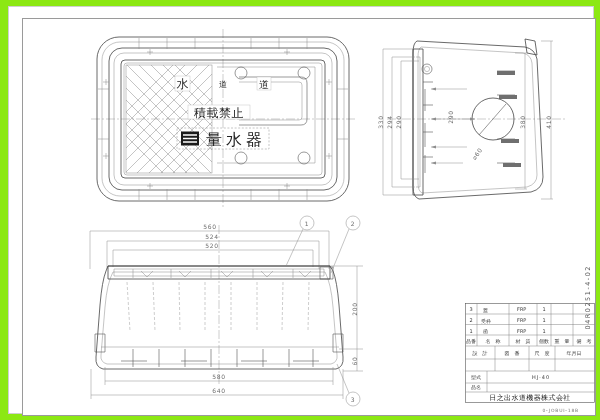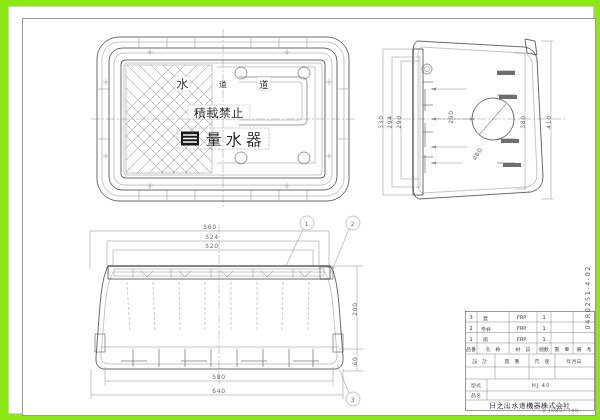--- a/index.html
+++ b/index.html
@@ -290,21 +290,21 @@
           <line class="thin" x1="268" y1="20" x2="250" y2="64"></line>
         </g>
         <g>
           <circle class="thin fillw" cx="272" cy="190" r="7"></circle>
           <text class="dimtxt" x="272" y="192.5" text-anchor="middle">3</text>
           <line class="thin" x1="268" y1="184" x2="256" y2="155"></line>
         </g>
       </svg>
     </div>
 
-    <div class="vw" style="left:442px;top:292px;">
+    <div class="vw" style="left:442px;top:284px;">
       <svg width="130" height="100" viewBox="0 0 130 100">
 
         <rect class="tbl" x="0.5" y="0.5" width="129" height="99"></rect>
 
         <g class="tbl-thin">
           <line x1="0.5" y1="11" x2="129.5" y2="11"></line>
           <line x1="0.5" y1="21.5" x2="129.5" y2="21.5"></line>
           <line x1="0.5" y1="32" x2="129.5" y2="32"></line>
           <line x1="0.5" y1="43" x2="129.5" y2="43"></line>
           <line x1="0.5" y1="56" x2="129.5" y2="56"></line>

